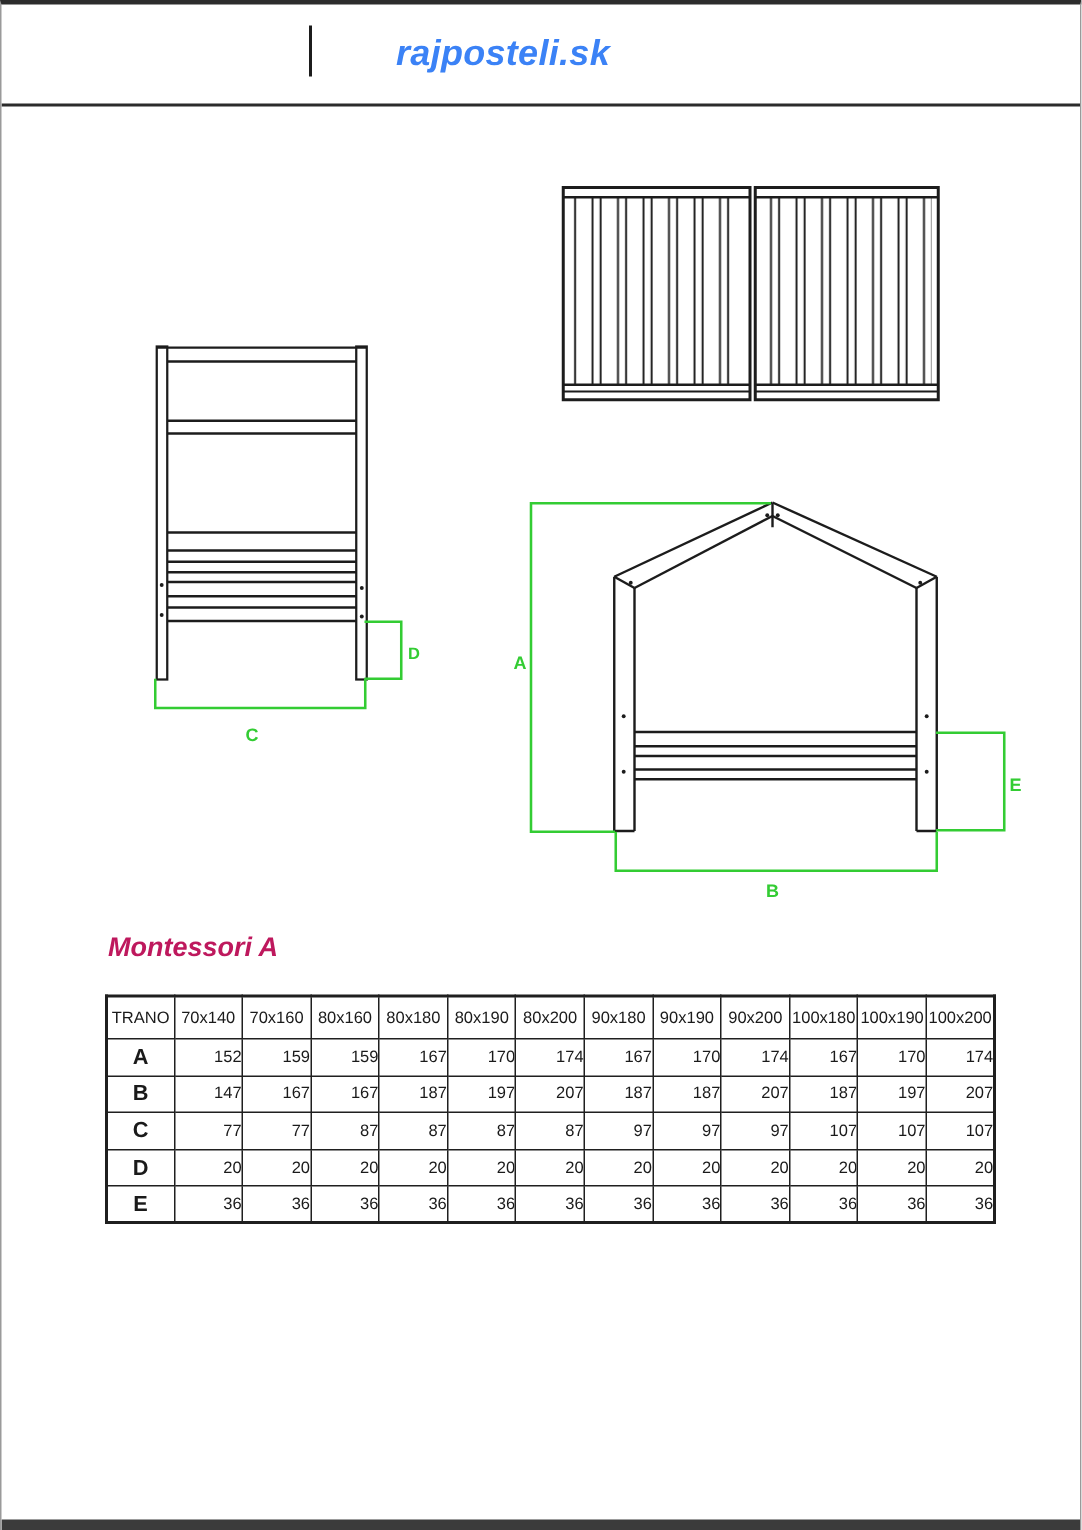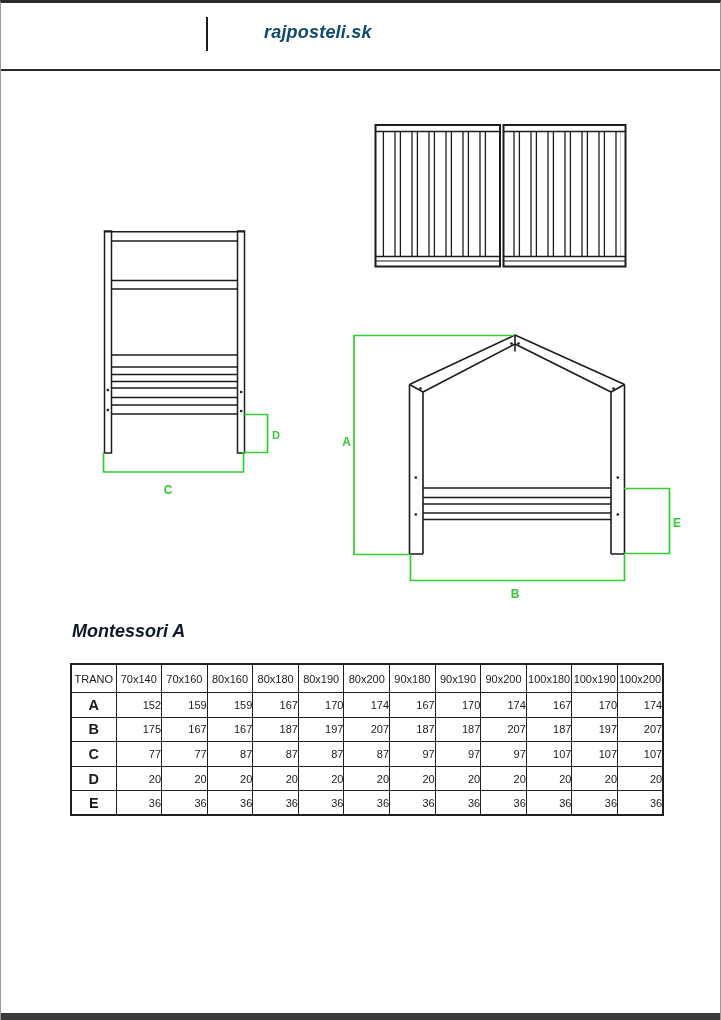--- a/index.html
+++ b/index.html
@@ -7,24 +7,24 @@
     position:relative;width:721px;height:1020px;margin:0 auto;
     background:#ffffff;box-sizing:border-box;
     border-top:3px solid #2c2c2c;
     border-left:1px solid #9a9a9a;
     border-right:1px solid #9a9a9a;
     font-family:"Liberation Sans", sans-serif;
     overflow:hidden;
   }
   .abs{position:absolute;}
   #header-divider{left:205px;top:14px;width:2px;height:34px;background:#1c1c1c;}
-  #logo{left:263px;top:19px;font-size:18px;font-weight:bold;font-style:italic;color:#0c4a6e;letter-spacing:.2px;}
+  #logo{left:263px;top:19px;font-size:24px;font-weight:bold;font-style:italic;color:#3b82f6;letter-spacing:.2px;}
   #header-rule{left:0;top:66px;width:721px;height:2px;background:#2b2b2b;}
   #drawing-svg{left:0;top:70px;}
-  #section-title{left:71px;top:618px;font-size:18px;font-weight:bold;font-style:italic;color:#0f172a;}
+  #section-title{left:71px;top:618px;font-size:18px;font-weight:bold;font-style:italic;color:#be185d;}
   #table-wrap{left:30px;top:660px;padding-left:39px;}
   table.dims{border-collapse:collapse;table-layout:fixed;background:#fff;border:2px solid #1f1f1f;}
   table.dims th,table.dims td{
     border:1.5px solid #1f1f1f;text-align:center;vertical-align:middle;
     padding:0;color:#1a1a1a;overflow:hidden;white-space:nowrap;
   }
   table.dims col.c0{width:45px;}
   table.dims col.cn{width:45.6px;}
   table.dims thead th{height:27px;font-size:11px;font-weight:normal;}
   table.dims thead th.corner{font-weight:normal;font-size:11px;}
@@ -179,21 +179,21 @@
             <td>174</td>
             <td>167</td>
             <td>170</td>
             <td>174</td>
             <td>167</td>
             <td>170</td>
             <td>174</td>
           </tr>
           <tr>
             <th>B</th>
-            <td>175</td>
+            <td>147</td>
             <td>167</td>
             <td>167</td>
             <td>187</td>
             <td>197</td>
             <td>207</td>
             <td>187</td>
             <td>187</td>
             <td>207</td>
             <td>187</td>
             <td>197</td>

